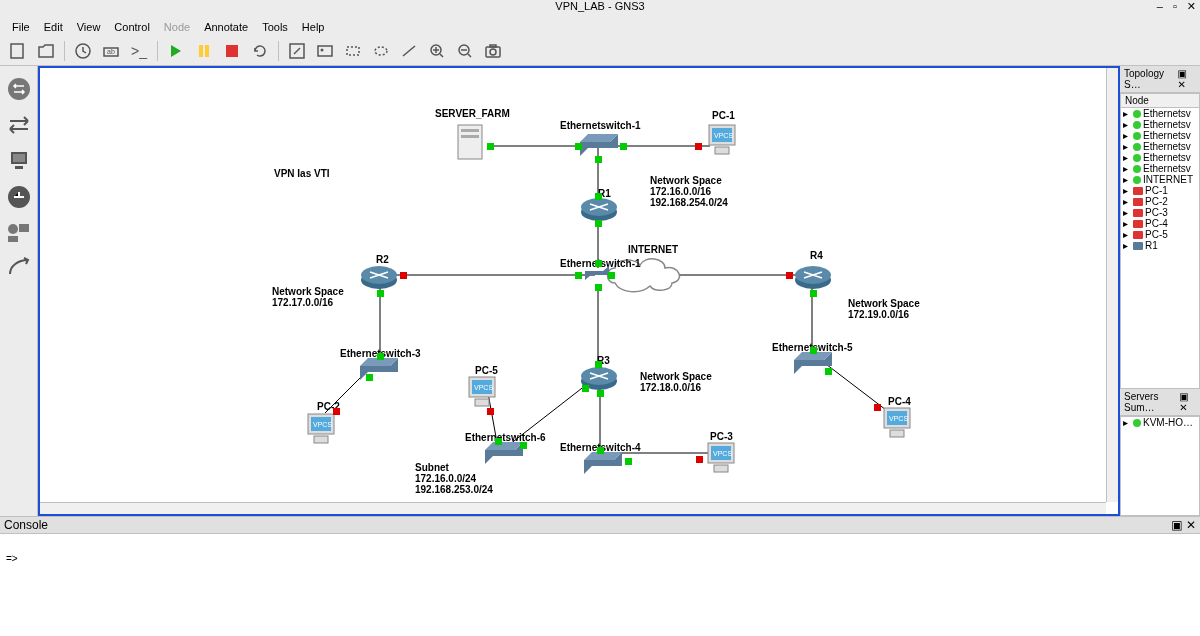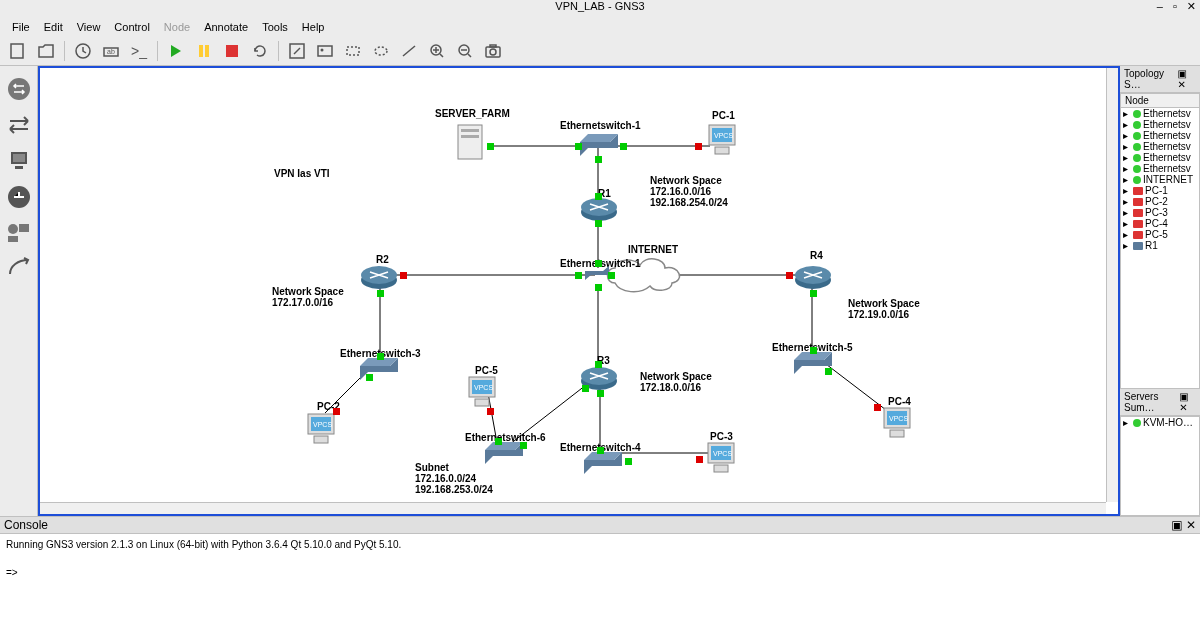--- a/index.html
+++ b/index.html
@@ -474,17 +474,16 @@
     </div>
   </div>
 </div>
 
 <div class="console-panel">
   <div class="console-title">
     <span>Console</span>
     <span>▣ ✕</span>
   </div>
   <div class="console-content">
-    <div>Running GNS3 version 2.1.3 on Linux (64-bit) with Python 3.6.4 Qt 5.10.0 and PyQt 5.10.</div>
     <br>
     <div>=&gt;</div>
   </div>
 </div>
 
 </body></html>

